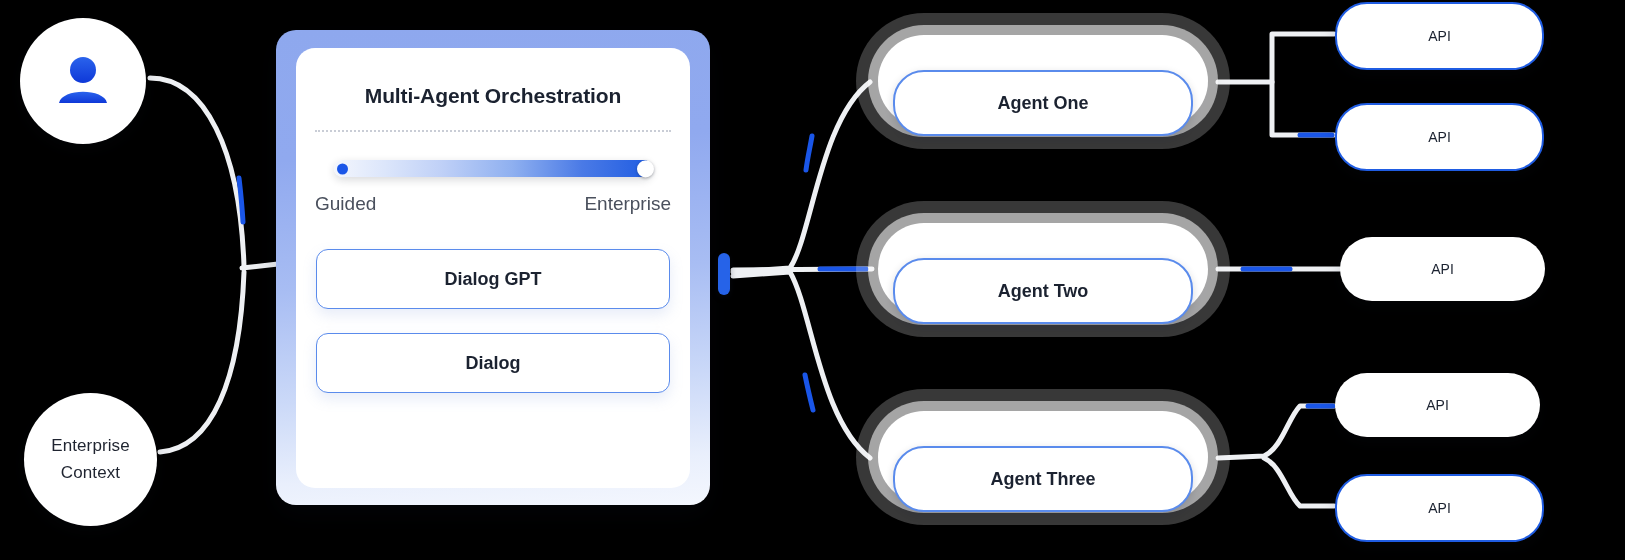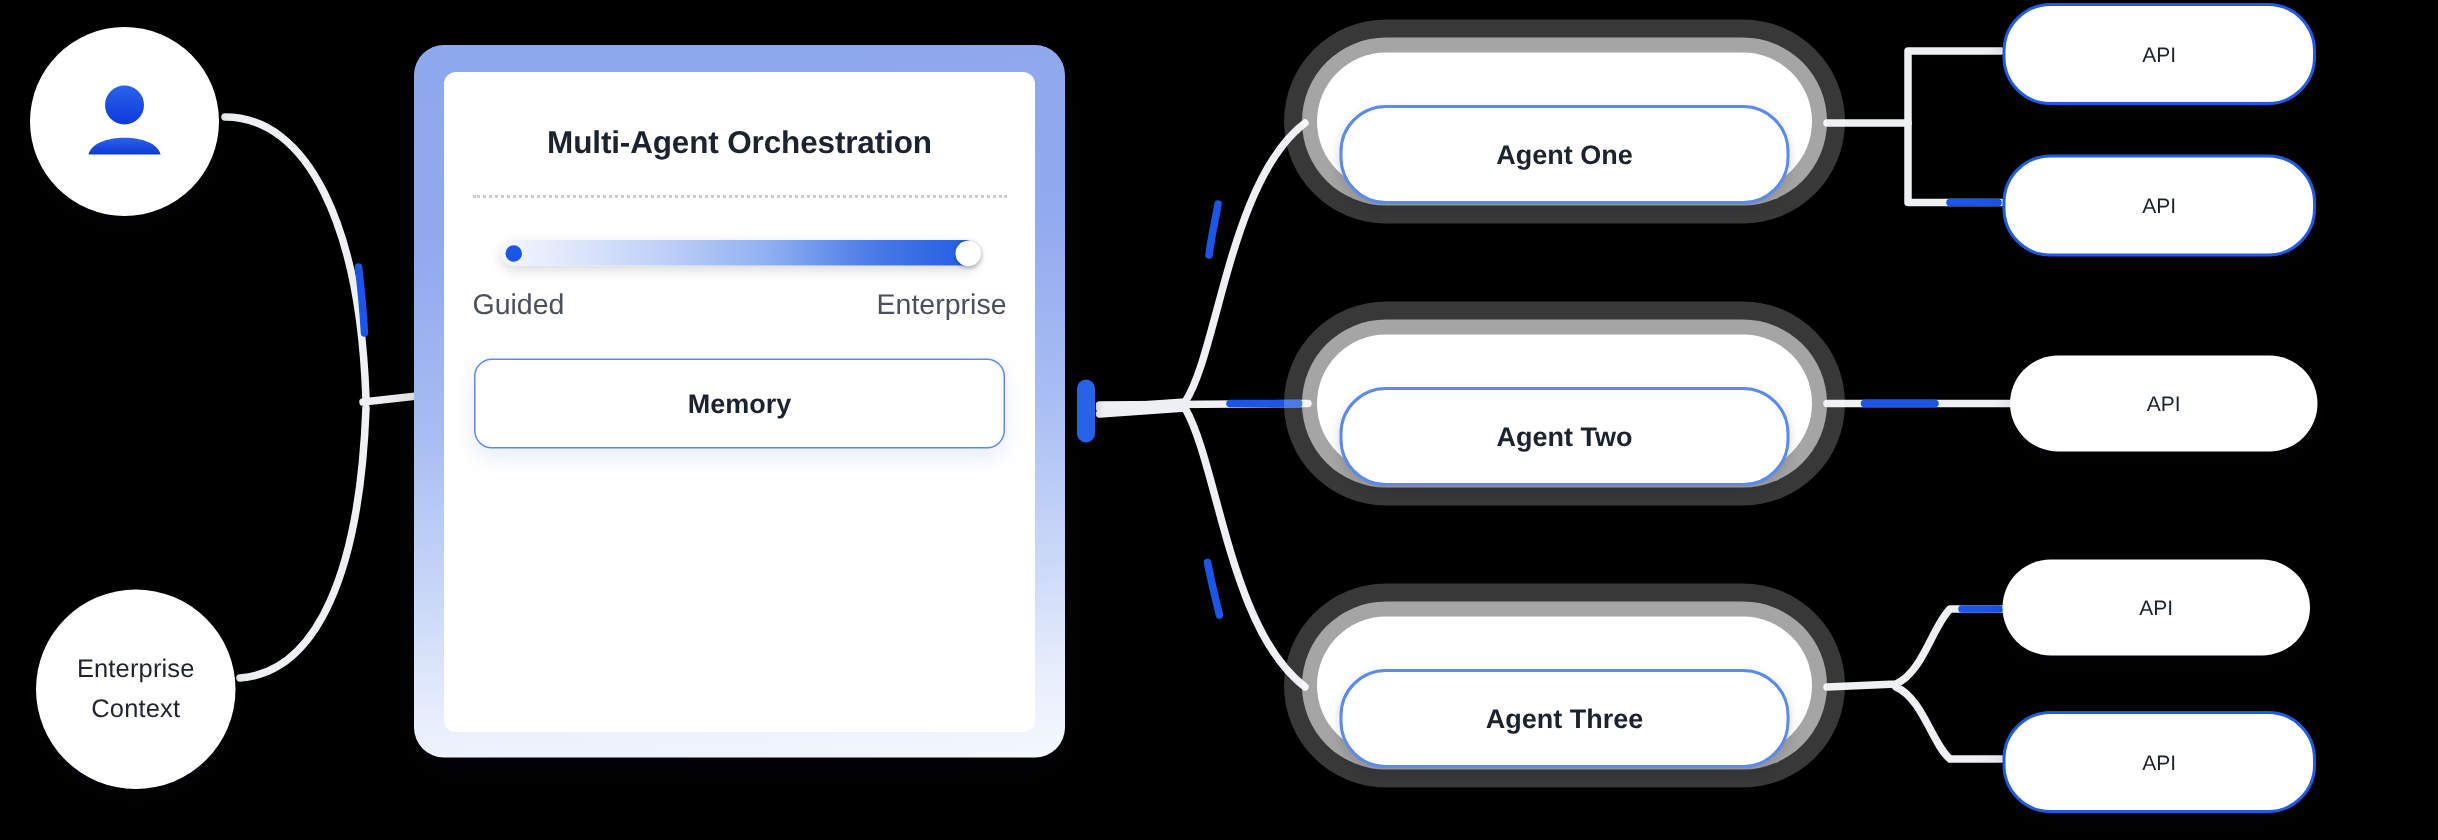--- a/index.html
+++ b/index.html
@@ -82,21 +82,21 @@
         #e9effc 90%,
         #f4f7fe 100%);
     box-shadow: 0 10px 26px rgba(17,24,39,0.18);
     padding: 18px 20px 17px 20px;
     box-sizing: border-box;
   }
   #card-inner {
     width: 100%;
     height: 100%;
     background: #ffffff;
-    border-radius: 8px;
+    border-radius: 19px;
     box-sizing: border-box;
     padding: 22px 20px 16px 20px;
     display: flex;
     flex-direction: column;
     align-items: center;
   }
   #card-title {
     font-size: 21px;
     font-weight: bold;
     color: #1b2230;
@@ -311,22 +311,23 @@
           <span id="slider-dot"></span>
           <span id="slider-knob"></span>
         </div>
       </div>
 
       <div id="slider-ends">
         <span>Guided</span>
         <span>Enterprise</span>
       </div>
 
-
-      <div class="card-option" id="option-memory">Memory</div>
+      <div class="card-option" id="option-dialog">Dialog GPT</div>
+
+      <div class="card-option" id="option-memory">Dialog</div>
 
     </div>
   </div>
 
   <div id="hub-bar"></div>
 
   <div class="agent-node" id="agent-one">
     <div class="agent-inner">Agent One</div>
   </div>
   <div class="agent-node" id="agent-three">

